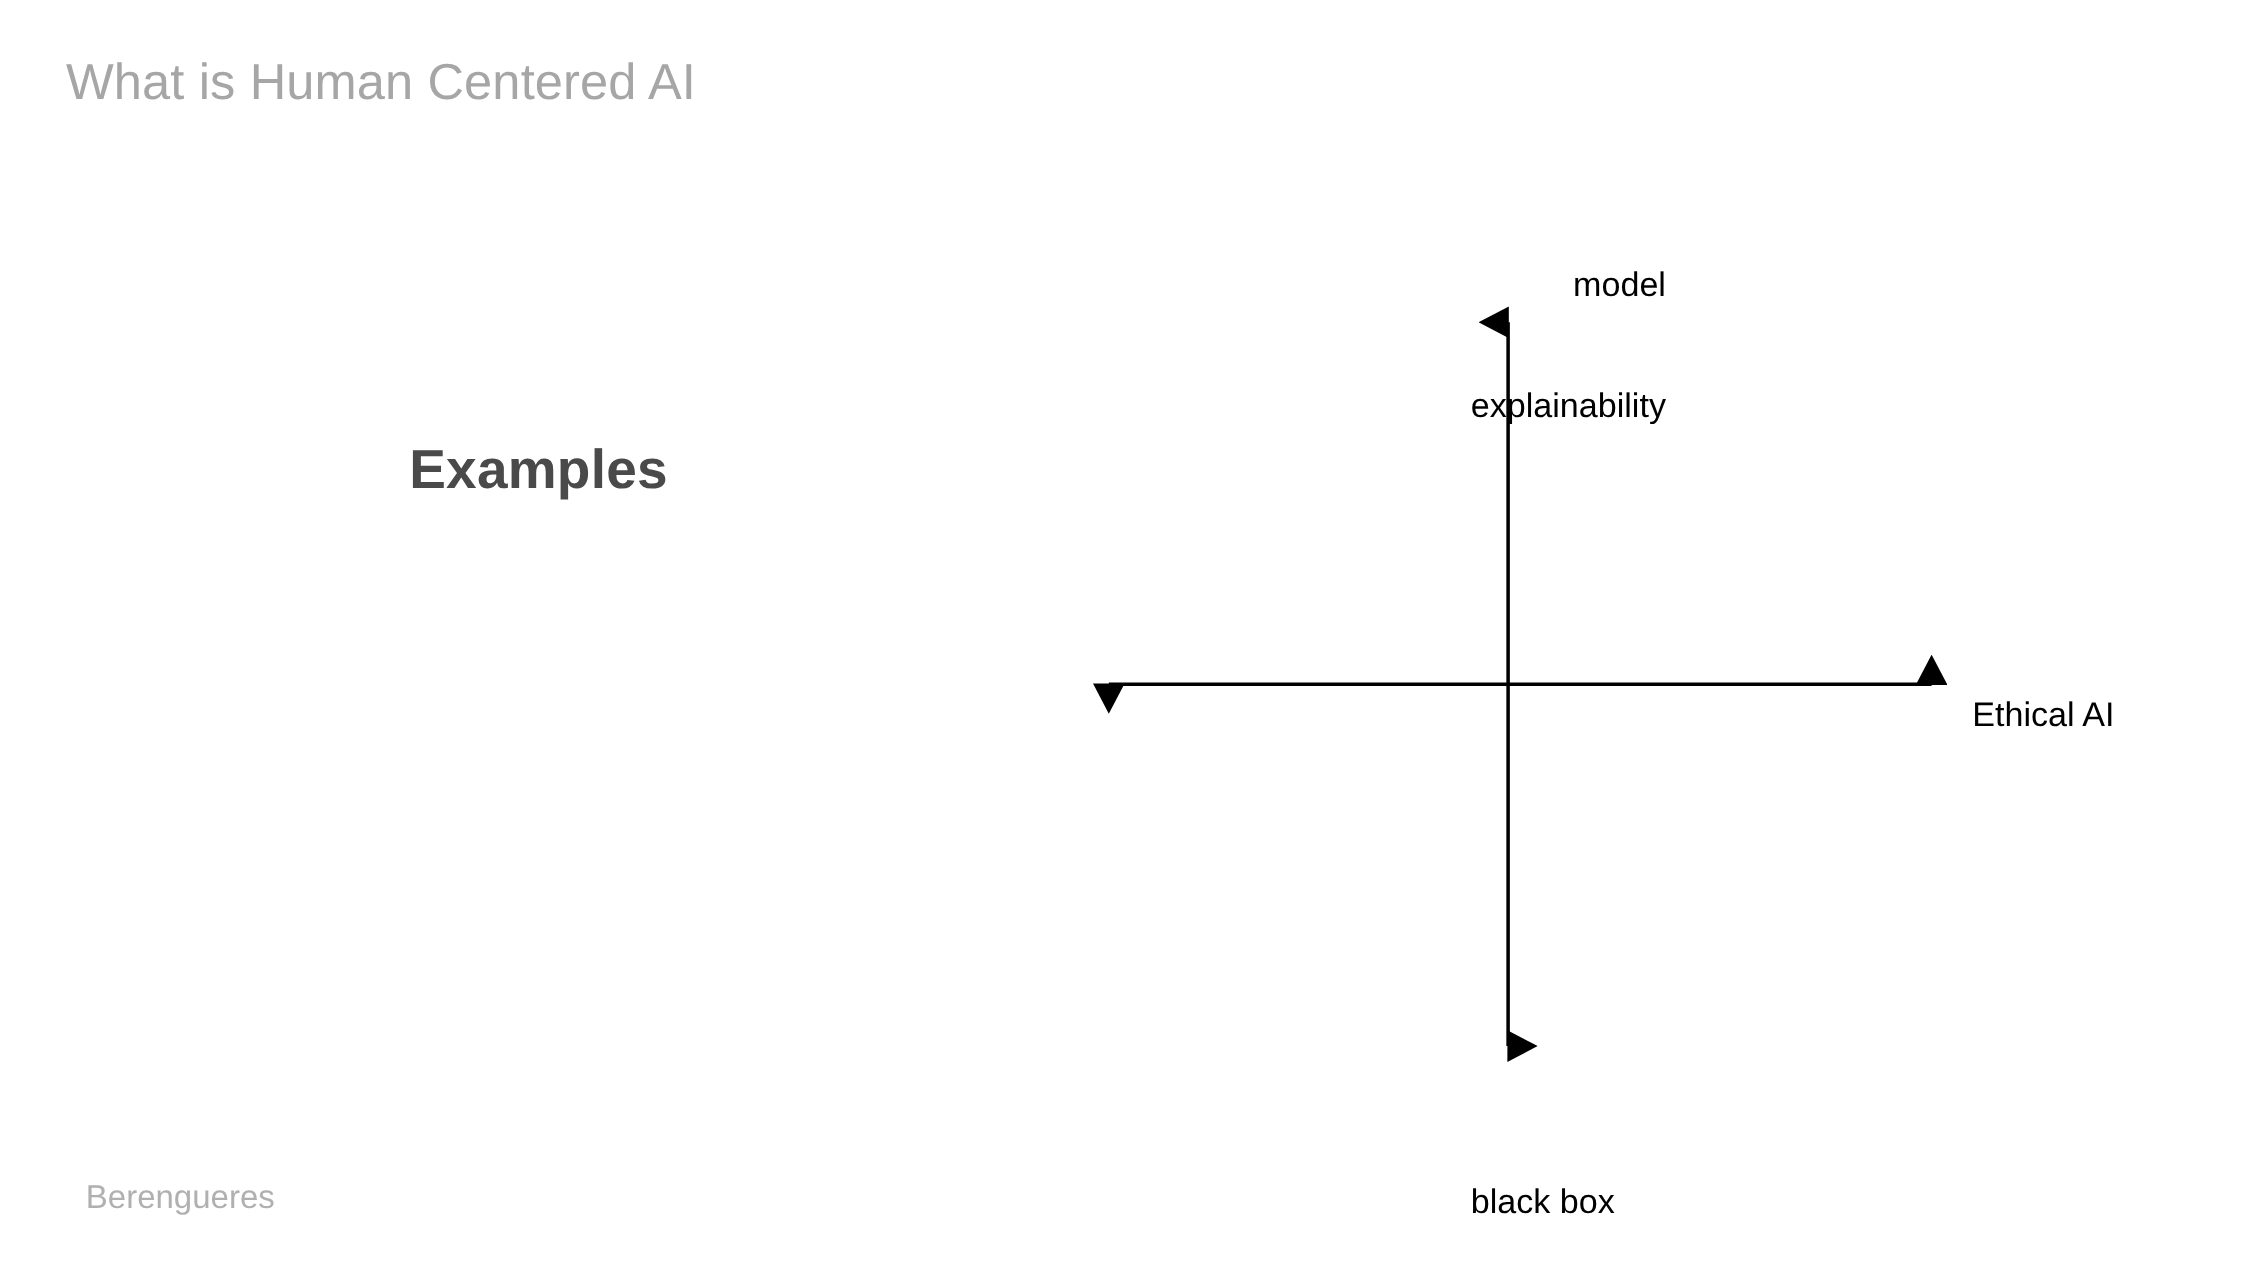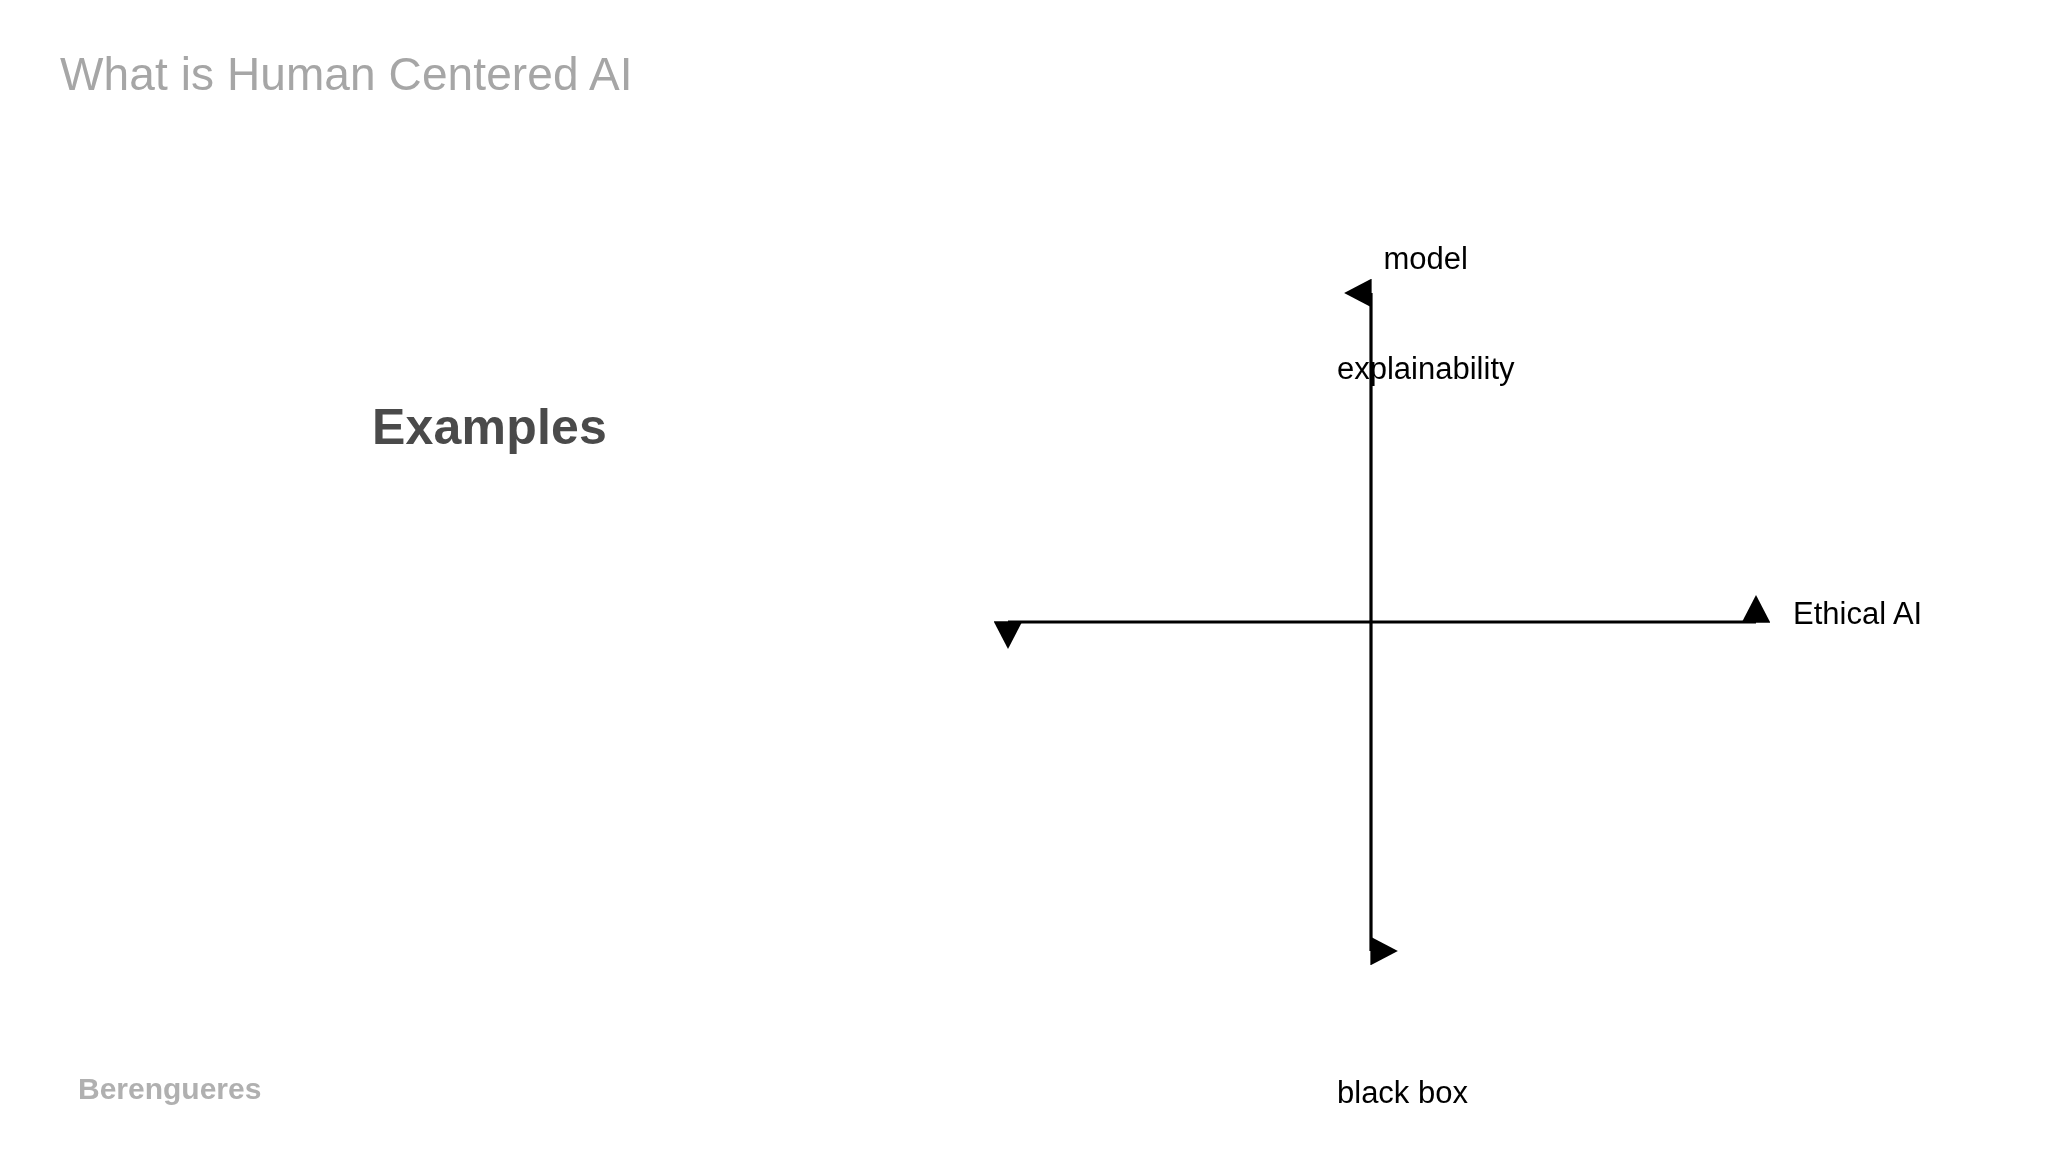--- a/index.html
+++ b/index.html
@@ -43,21 +43,21 @@
     white-space: nowrap;
     letter-spacing: 0.2px;
   }
 
   
   #footer-author {
     position: absolute;
     left: 78px;
     top: 1072px;
     font-size: 30px;
-    font-weight: 700;
+    font-weight: 400;
     color: #b0b0b0;
     white-space: nowrap;
   }
 
   
   #quadrant-diagram {
     position: absolute;
     left: 0;
     top: 0;
     width: 2048px;
@@ -76,36 +76,36 @@
     position: absolute;
     font-size: 31px;
     line-height: 1.18;
     font-weight: 400;
     color: #000000;
     white-space: pre;
   }
   #label-top {
     left: 1337px;
     top: 168px;
-    text-align: center;
+    text-align: right;
   }
   #label-bottom {
     left: 1337px;
     top: 1002px;
     text-align: left;
   }
   #label-left {
     left: 700px;
     top: 604px;
     width: 292px;
     text-align: right;
   }
   #label-right {
     left: 1793px;
-    top: 596px;
+    top: 632px;
     text-align: left;
   }
   .axis-label .line {
     display: block;
   }
 </style>
 </head>
 <body>
 
 <div id="slide">

